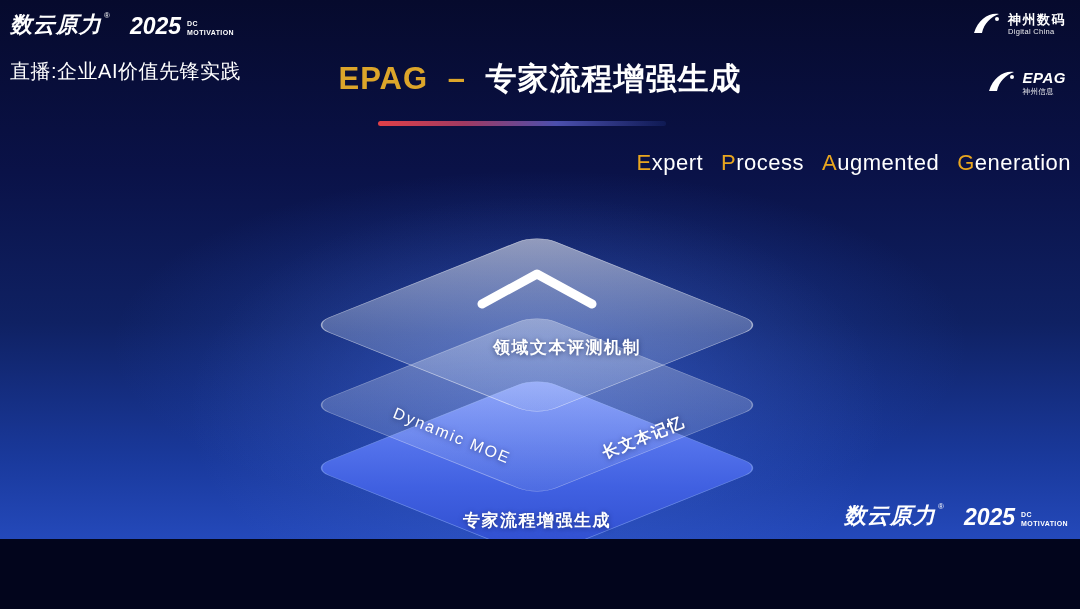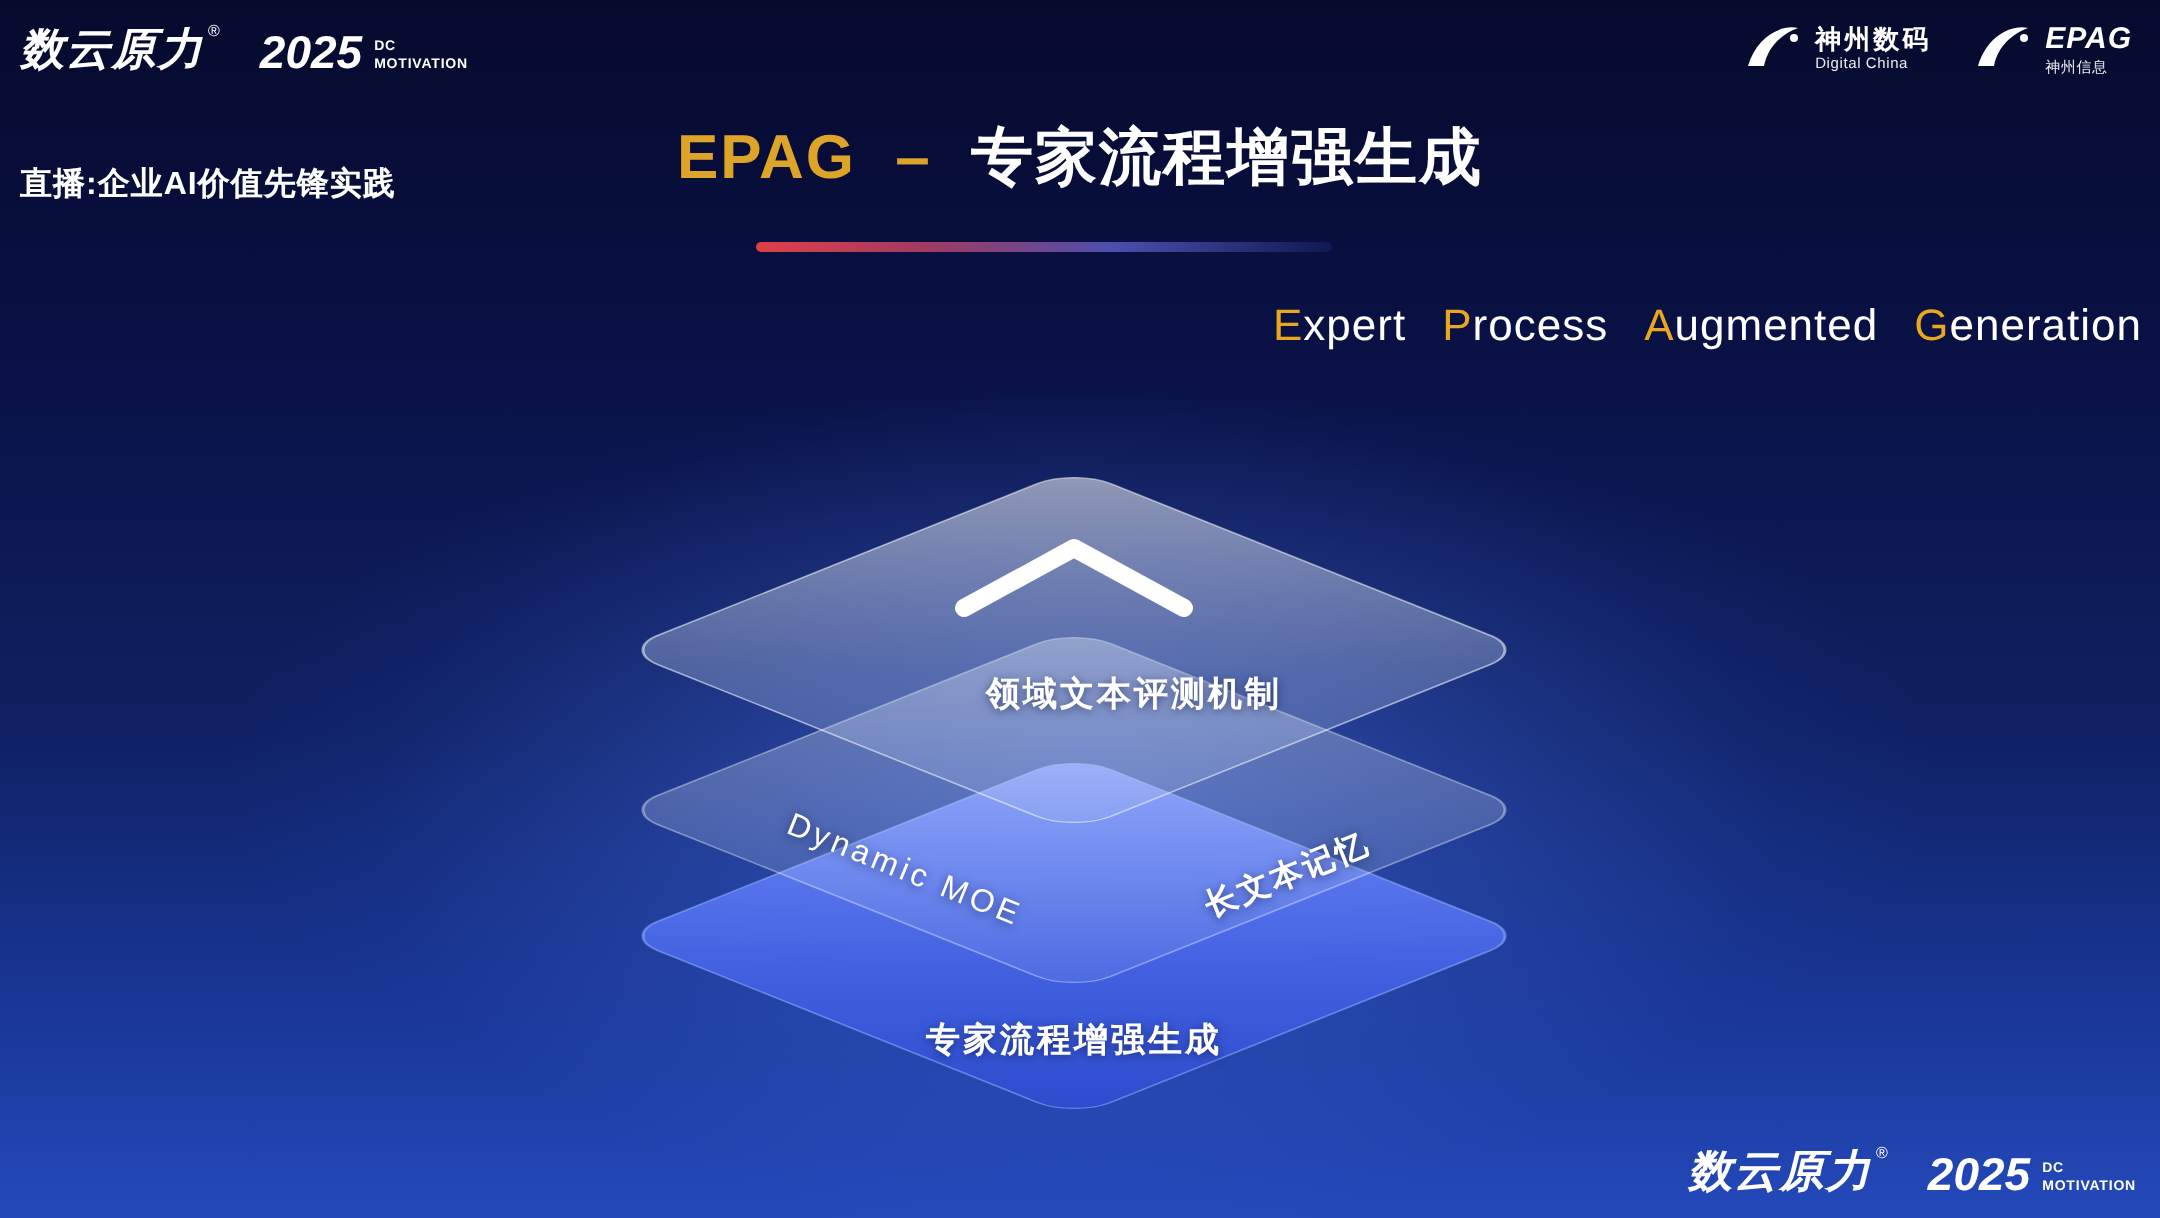--- a/index.html
+++ b/index.html
@@ -2,47 +2,47 @@
 <html><head>
 <meta charset="utf-8">
 <style>
   * { margin: 0; padding: 0; box-sizing: border-box; }
   html,body { background:#02051c; }
   body { font-family: "Liberation Sans", "DejaVu Sans", sans-serif; }
 
   .slide {
     position: relative;
     width: 1080px;
-    height: 609px;
+    height: 539px;
     overflow: hidden;
     color: #fff;
     background:
       radial-gradient(ellipse 55% 45% at 50% 64%, rgba(48,95,225,0.40), rgba(48,95,225,0) 72%),
       linear-gradient(180deg, #060a2d 0%, #0a1248 32%, #0f2163 60%, #1a3a9e 86%, #2449ba 100%);
   }
 
   
   .brand { position: absolute; display: flex; align-items: flex-end; gap: 2px; white-space: nowrap; }
   .brand-topleft { left: 10px; top: 10px; }
   .brand-bottomright { right: 12px; bottom: 8px; }
   .brand-word { font-size: 22px; font-weight: 800; font-style: italic; letter-spacing: 1px; }
   .brand-reg { font-size: 8px; align-self: flex-start; margin-top: 1px; }
   .brand-year { font-size: 23px; font-weight: 800; font-style: italic; margin-left: 18px; }
   .brand-tag { display: flex; flex-direction: column; font-size: 7px; font-weight: 700;
                letter-spacing: 0.4px; line-height: 1.2; margin: 0 0 3px 4px; text-align: left; }
 
   
-  .live-label { position: absolute; left: 10px; top: 58px; font-size: 16px; font-weight: 700; letter-spacing: 0.5px; margin-top: 24px; }
+  .live-label { position: absolute; left: 10px; top: 58px; font-size: 20px; font-weight: 400; letter-spacing: 0.5px; }
 
   .slide-title { position: absolute; left: 0; right: 0; top: 58px; text-align: center;
                  font-size: 31px; font-weight: 700; letter-spacing: 1px; }
   .slide-title .gold { color: #dca52a; }
   .slide-title .sep { margin: 0 10px; }
 
-  .partner-logos { position: absolute; top: 10px; right: 14px; display: flex; gap: 20px; align-items: flex-end; }
+  .partner-logos { position: absolute; top: 10px; right: 14px; display: flex; gap: 30px; align-items: flex-end; flex-direction: column; }
   .plogo { display: flex; align-items: center; gap: 7px; }
   .plogo-text { display: flex; flex-direction: column; line-height: 1.2; }
   .plogo-name { font-size: 13px; font-weight: 700; letter-spacing: 1.5px; }
   .plogo-name-en { font-size: 15px; font-weight: 800; font-style: italic; letter-spacing: 0.5px; }
   .plogo-sub { font-size: 7.5px; opacity: 0.92; letter-spacing: 0.3px; }
 
   .divider {
     position: absolute; left: 378px; top: 121px; width: 288px; height: 5px; border-radius: 3px;
     background: linear-gradient(90deg, #e04048 0%, #a03a62 30%, #4b4fae 62%, rgba(40,70,170,0.18) 100%);
   }

